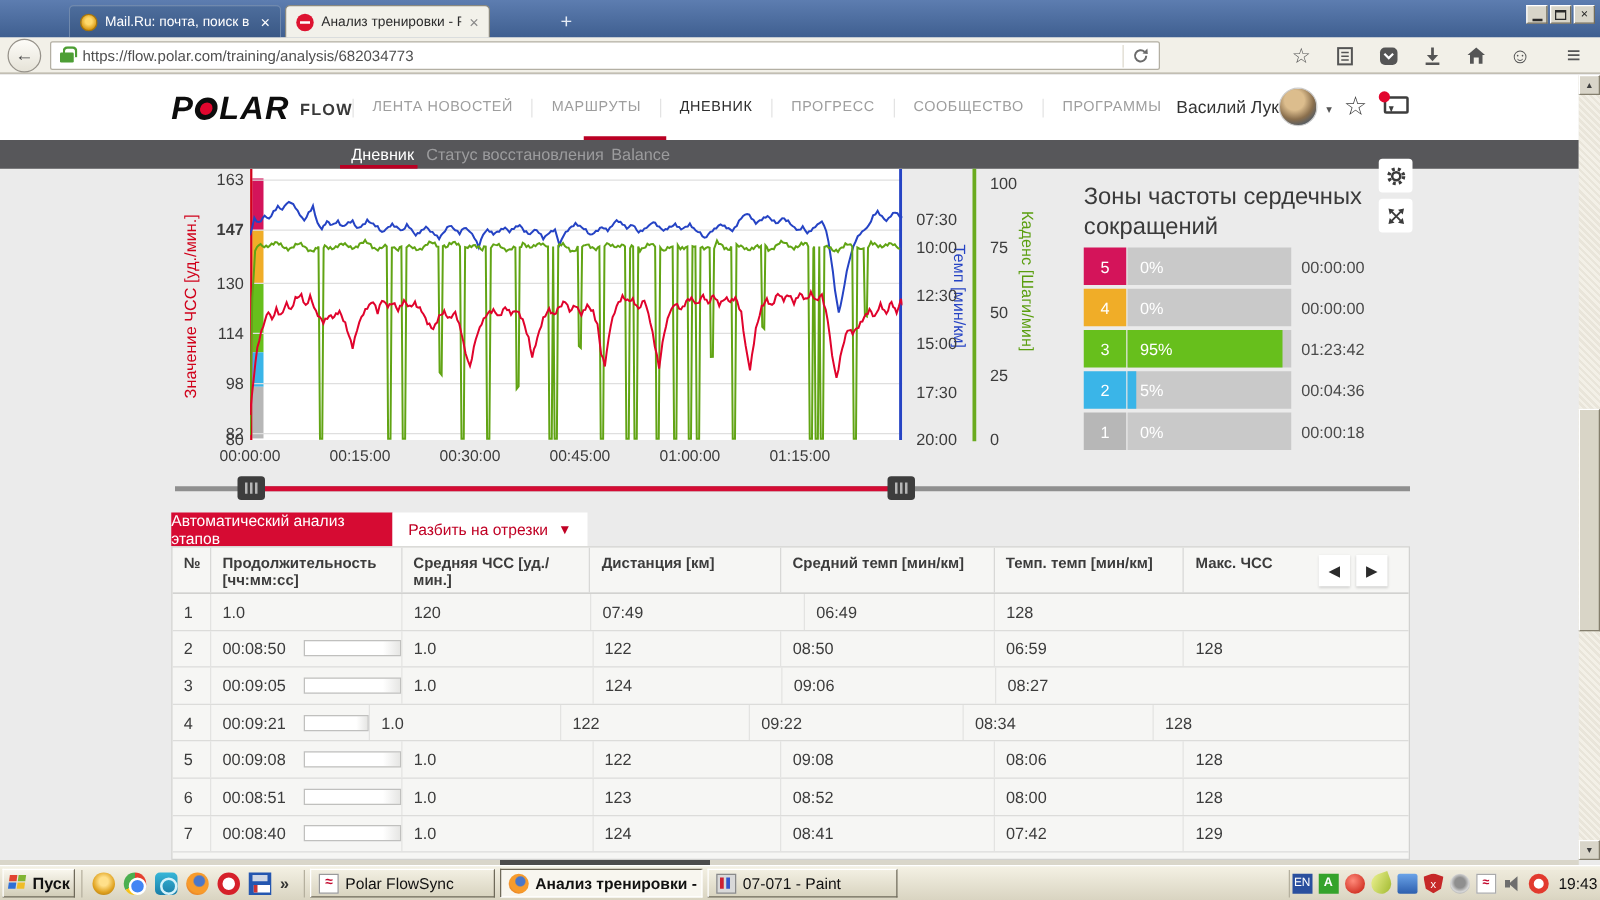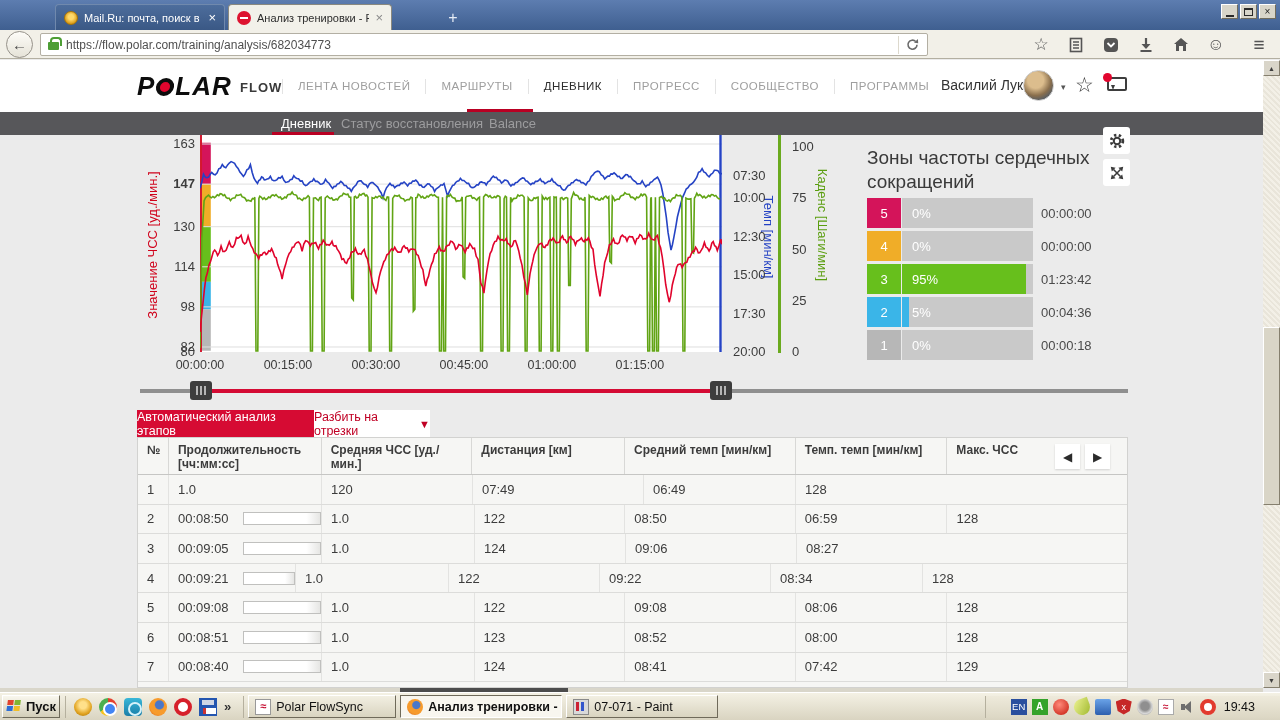--- a/index.html
+++ b/index.html
@@ -71,21 +71,21 @@
 .zpct{position:absolute;left:45px;top:8px;color:#fff;font-size:13px;}
 .ztime{position:absolute;left:174px;top:8px;font-size:13px;color:#4a4a4a;}
 .panelbtn{position:absolute;left:1103px;width:27px;height:27px;background:#fff;border-radius:3px;display:flex;align-items:center;justify-content:center;z-index:5;}
 
 #slider-track{position:absolute;left:140px;top:329px;width:988px;height:4px;background:#8f8f8f;}
 #slider-red{position:absolute;left:201px;top:329px;width:520px;height:4px;background:#d40b34;}
 .shandle{position:absolute;top:321px;width:22px;height:19px;background:#3d3d3d;border-radius:3px;display:flex;gap:2px;align-items:center;justify-content:center;}
 .shandle i{width:2px;height:9px;background:#b5b5b5;}
 
 #tab-red{position:absolute;left:137px;top:350px;width:177px;height:27px;background:#d60b33;color:#fff;font-size:12.5px;display:flex;align-items:center;justify-content:center;}
-#tab-white{position:absolute;left:314px;top:350px;width:116px;height:27px;background:#fff;color:#c00024;display:flex;gap:8px;align-items:center;justify-content:center;font-size:12.5px;}
+#tab-white{position:absolute;left:314px;top:350px;width:156px;height:27px;background:#fff;color:#c00024;display:flex;gap:8px;align-items:center;justify-content:center;font-size:12.5px;}
 #tab-white .dd{font-size:11px;}
 #laps{position:absolute;left:137px;top:377px;width:991px;height:251px;background:#f6f6f4;border:1px solid #d2d2d0;overflow:hidden;}
 #lhead{display:flex;height:37px;border-bottom:1px solid #c6c6c4;position:relative;}
 .lh{font-weight:bold;font-size:12px;padding:5px 2px 0 9px;border-left:1px solid #d8d8d6;line-height:14px;}
 .lh:first-child{border-left:none;}
 .lrow{display:flex;height:29.6px;border-bottom:1px solid #dcdcda;}
 .lc{padding-left:9px;font-size:13px;border-left:1px solid #e3e3e1;height:100%;display:flex;align-items:center;}
 .lc:first-child{border-left:none;}
 .durbar{width:80px;height:13px;background:linear-gradient(90deg,#fff 82%,#e6e6e4);border:1px solid #c0c0be;margin-left:14px;}
 .pagebtn{position:absolute;top:6px;width:25px;height:25px;background:#fff;display:flex;align-items:center;justify-content:center;font-size:12px;color:#2b2b2b;box-shadow:0 1px 2px rgba(0,0,0,.15);}
@@ -115,21 +115,21 @@
 .ql-save:before{content:"";position:absolute;left:3px;top:2px;width:12px;height:5px;background:#cfd6e4;}
 .ql-save:after{content:"";position:absolute;left:4px;bottom:2px;width:10px;height:6px;background:#fff;border-left:3px solid #c33;}
 .taskbtn{height:23px;margin-left:4px;background:linear-gradient(#f2efe2,#d9d4c0);border:1px solid;border-color:#fff #6f6a5a #6f6a5a #fff;display:flex;align-items:center;gap:5px;padding:0 6px;font-size:12.5px;white-space:nowrap;overflow:hidden;color:#111;}
 .taskbtn.active{background:#f8f6ef;border-color:#6f6a5a #fff #fff #6f6a5a;font-weight:bold;}
 .tbic{width:16px;height:16px;flex:0 0 16px;position:relative;}
 .ic-flowsync{background:#fff;border:1px solid #999;color:#c40a2e;font-weight:bold;font-size:11px;line-height:13px;text-align:center;}
 .ic-firefox{border-radius:50%;background:radial-gradient(circle at 58% 38%,#4a77c9 0 26%,#f79b2c 34% 62%,#cf5517);}
 .ic-paint{background:#d9d9d9;border:1px solid #8a8a8a;}
 .ic-paint:before{content:"";position:absolute;left:2px;top:2px;width:3px;height:9px;background:#c23;}
 .ic-paint:after{content:"";position:absolute;left:7px;top:2px;width:3px;height:9px;background:#35c;}
-#tray{margin-left:auto;display:flex;align-items:center;gap:5px;padding:0 25px;border-left:1px solid #b5b09e;height:22px;background:linear-gradient(#eeeadb,#dcd7c4);}
+#tray{margin-left:auto;display:flex;align-items:center;gap:5px;padding:0 2px;border-left:1px solid #b5b09e;height:22px;background:linear-gradient(#eeeadb,#dcd7c4);}
 .tico{width:16px;height:16px;position:relative;display:flex;align-items:center;justify-content:center;}
 .t-lang{background:#2a4f9e;color:#fff;font-size:9.5px;}
 .t-green{background:#35a32b;color:#fff;font-size:10px;font-weight:bold;}
 .t-redball{border-radius:50%;background:radial-gradient(circle at 40% 35%,#ff8a7a,#c3170a);}
 .t-leaf{border-radius:50% 0 50% 50%;background:linear-gradient(135deg,#eef394,#9fb82c);transform:rotate(-20deg);}
 .t-winblue{background:linear-gradient(#6aa3e8,#2d5fae);border-radius:2px;}
 .t-shield{background:#c62828;clip-path:polygon(50% 0,100% 18%,88% 78%,50% 100%,12% 78%,0 18%);color:#fff;font-size:9px;}
 .t-cam{border-radius:50%;background:radial-gradient(circle at 50% 45%,#8f8f8f 0 35%,#d8d8d8 62%,#6e6e6e);}
 .t-fs{background:#fff;border:1px solid #aaa;color:#c40a2e;font-weight:bold;font-size:10px;}
 .t-speaker:before{content:"";position:absolute;left:2px;top:5px;width:4px;height:6px;background:#6e6e6e;}

